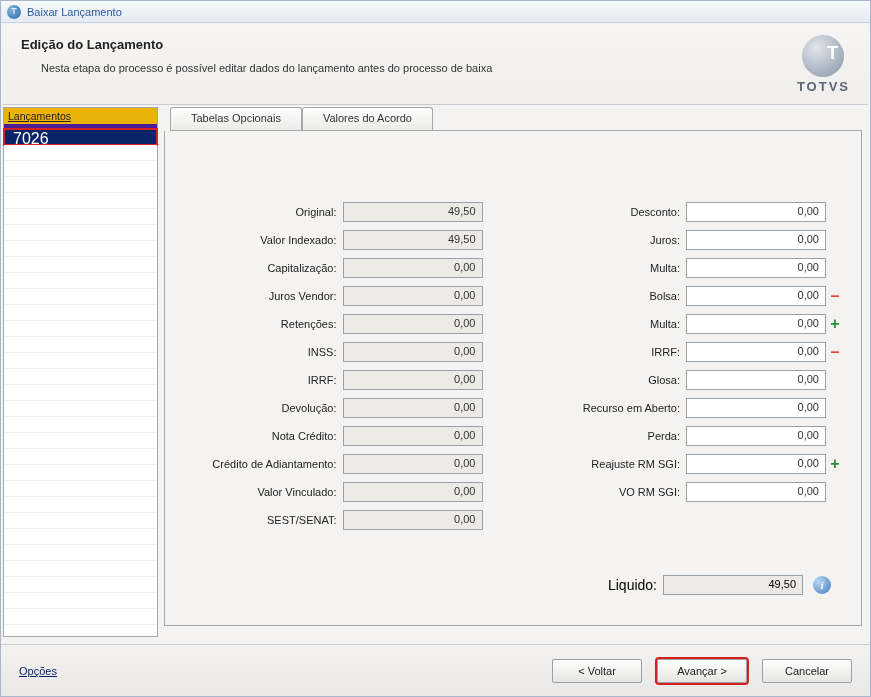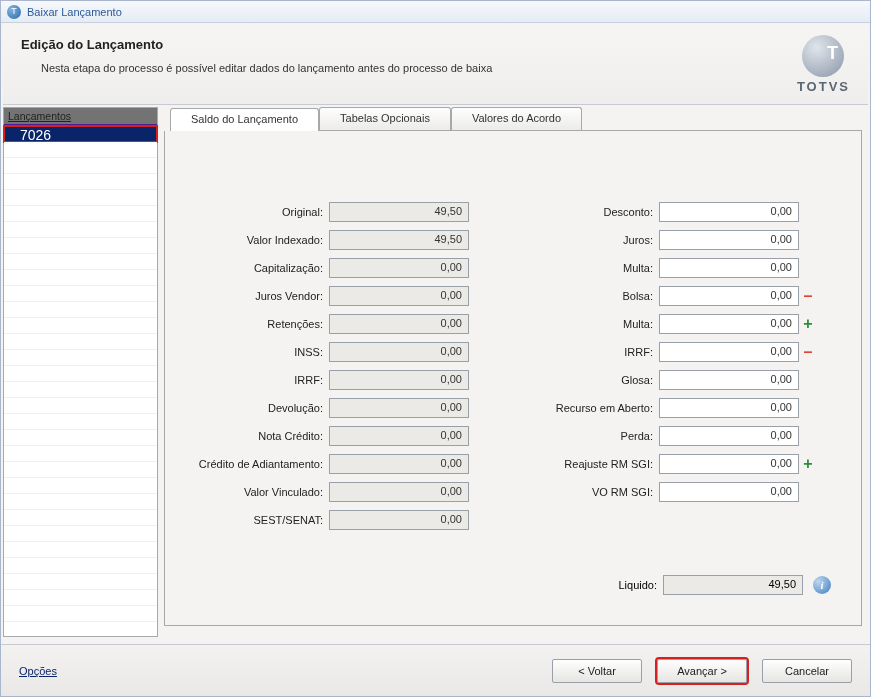--- a/index.html
+++ b/index.html
@@ -10,40 +10,40 @@
   .titlebar .title { color: #2a5a9a; }
   .header { padding: 12px 18px 8px 18px; position: relative; min-height: 80px; border-bottom: 1px solid #c7cbd1; background: linear-gradient(#f6f5f3,#efeeec); margin: 2px; }
   .header h1 { font-size: 13px; font-weight: bold; color: #222; margin-bottom: 10px; }
   .header p { font-size: 11px; color: #333; padding-left: 20px; }
   .logo { position: absolute; right: 18px; top: 10px; text-align: center; }
   .logo-globe { width: 42px; height: 42px; border-radius: 50%; background: radial-gradient(circle at 35% 30%, #e0e5eb, #8996a7); margin: 0 auto 2px; position: relative; }
   .logo-globe::after { content: "T"; position: absolute; right: 2px; top: 8px; width: 20px; height: 20px; font-weight: bold; font-size: 18px; color: #fff; }
   .logo-text { font-size: 13px; letter-spacing: 2px; color: #5a6776; font-weight: bold; }
   .body { display: flex; height: 530px; padding: 0 2px; }
   .sidebar { width: 155px; border: 1px solid #a7a8aa; background: #fff; display: flex; flex-direction: column; }
-  .sidebar-head { font-size: 10.5px; color: #222; text-decoration: underline; padding: 2px 4px; border-bottom: 2px solid #4c1d95; background: #737373; }
-  .sidebar-row { font-size: 14px; padding: 1px 16px; height: 16px; border-bottom: 1px solid #e8e8e8; text-decoration: underline; cursor: pointer; }
+  .sidebar-head { font-size: 10.5px; color: #222; text-decoration: underline; padding: 2px 4px; border-bottom: 5px solid #4c1d95; background: #eab308; }
+  .sidebar-row { font-size: 16px; padding: 1px 9px; height: 16px; border-bottom: 1px solid #e8e8e8; text-decoration: underline; cursor: pointer; }
   .sidebar-row.sel { background: #0a246a; color: #fff; outline: 2px solid #d52020; outline-offset: -1px; }
   .sidebar-row.empty { background: #fff; border-bottom: 1px solid #eeeff1; }
   .main { flex: 1; position: relative; padding: 0 6px; }
   .tabs { display: flex; height: 24px; border-bottom: 1px solid #a7a8aa; margin-left: 6px; }
   .tab { padding: 4px 20px 0; border: 1px solid #a7a8aa; border-bottom: none; border-radius: 3px 3px 0 0; background: linear-gradient(#fefefe,#ecebe8); margin-right: 0px; color: #333; cursor: pointer; }
   .tab.active { background: #fff; position: relative; top: 1px; font-weight: normal; }
-  .tab-pane { border: 1px solid #a7a8aa; border-top: none; background: #f4f3f1; height: 495px; padding: 70px 46px 10px 20px; position: relative; }
+  .tab-pane { border: 1px solid #a7a8aa; border-top: none; background: #f4f3f1; height: 495px; padding: 70px 19px 10px 20px; position: relative; }
   .cols { display: flex; gap: 30px; }
   .col { flex: 1; }
   .field { display: flex; align-items: center; margin-bottom: 6px; height: 22px; }
   .field label { flex: 1; text-align: right; padding-right: 6px; color: #222; font-size: 11px; }
   .field .val { width: 140px; height: 20px; border: 1px solid #9aa0a8; background: #eceae7; padding: 2px 6px; text-align: right; font-size: 11px; color: #333; }
   .field .val.edit { background: #fff; }
   .field .sym { width: 14px; text-align: center; font-weight: bold; font-size: 16px; margin-left: 2px; }
   .sym.minus { color: #d43; }
   .sym.plus { color: #2a8f3c; }
   .liquido-row { position: absolute; right: 30px; bottom: 30px; display: flex; align-items: center; gap: 6px; }
-  .liquido-row label { font-size: 11px; }
+  .liquido-row label { font-size: 14px; }
   .liquido-row .val { width: 140px; height: 20px; border: 1px solid #9aa0a8; background: #eceae7; padding: 2px 6px; text-align: right; }
   .info-icon { width: 18px; height: 18px; border-radius: 50%; background: radial-gradient(circle at 30% 30%, #bcd7f0, #3e7ec0); color: #fff; font-weight: bold; font-style: italic; font-family: serif; text-align: center; line-height: 18px; cursor: pointer; margin-left: 4px; }
   .footer { position: absolute; left: 0; right: 0; bottom: 0; height: 52px; border-top: 1px solid #c7cbd1; background: linear-gradient(#f3f2f0,#e9e8e6); display: flex; align-items: center; padding: 0 18px; }
   .link-btn { color: #0a246a; text-decoration: underline; cursor: pointer; font-size: 11px; }
   .spacer { flex: 1; }
   .btn { min-width: 90px; height: 24px; border: 1px solid #9aa0a8; background: linear-gradient(#fefefe,#e6e5e2); border-radius: 2px; margin-left: 15px; cursor: pointer; font-size: 11px; color: #222; }
   .btn.hl { outline: 2px solid #d52020; outline-offset: 0px; }
 </style>
 </head>
 <body>
@@ -95,21 +95,20 @@
       <div class="sidebar-row empty"></div>
       <div class="sidebar-row empty"></div>
       <div class="sidebar-row empty"></div>
       <div class="sidebar-row empty"></div>
       <div class="sidebar-row empty"></div>
       <div class="sidebar-row empty"></div>
     </div>
 
     <div class="main">
       <div class="tabs">
-        <div class="tab active">Saldo do Lançamento</div>
         <div class="tab">Tabelas Opcionais</div>
         <div class="tab">Valores do Acordo</div>
       </div>
 
       <div class="tab-pane">
         <div class="cols">
           <div class="col" id="left-col">
               <div class="field">
                 <label>Original:</label>
                 <div class="val">49,50</div>

